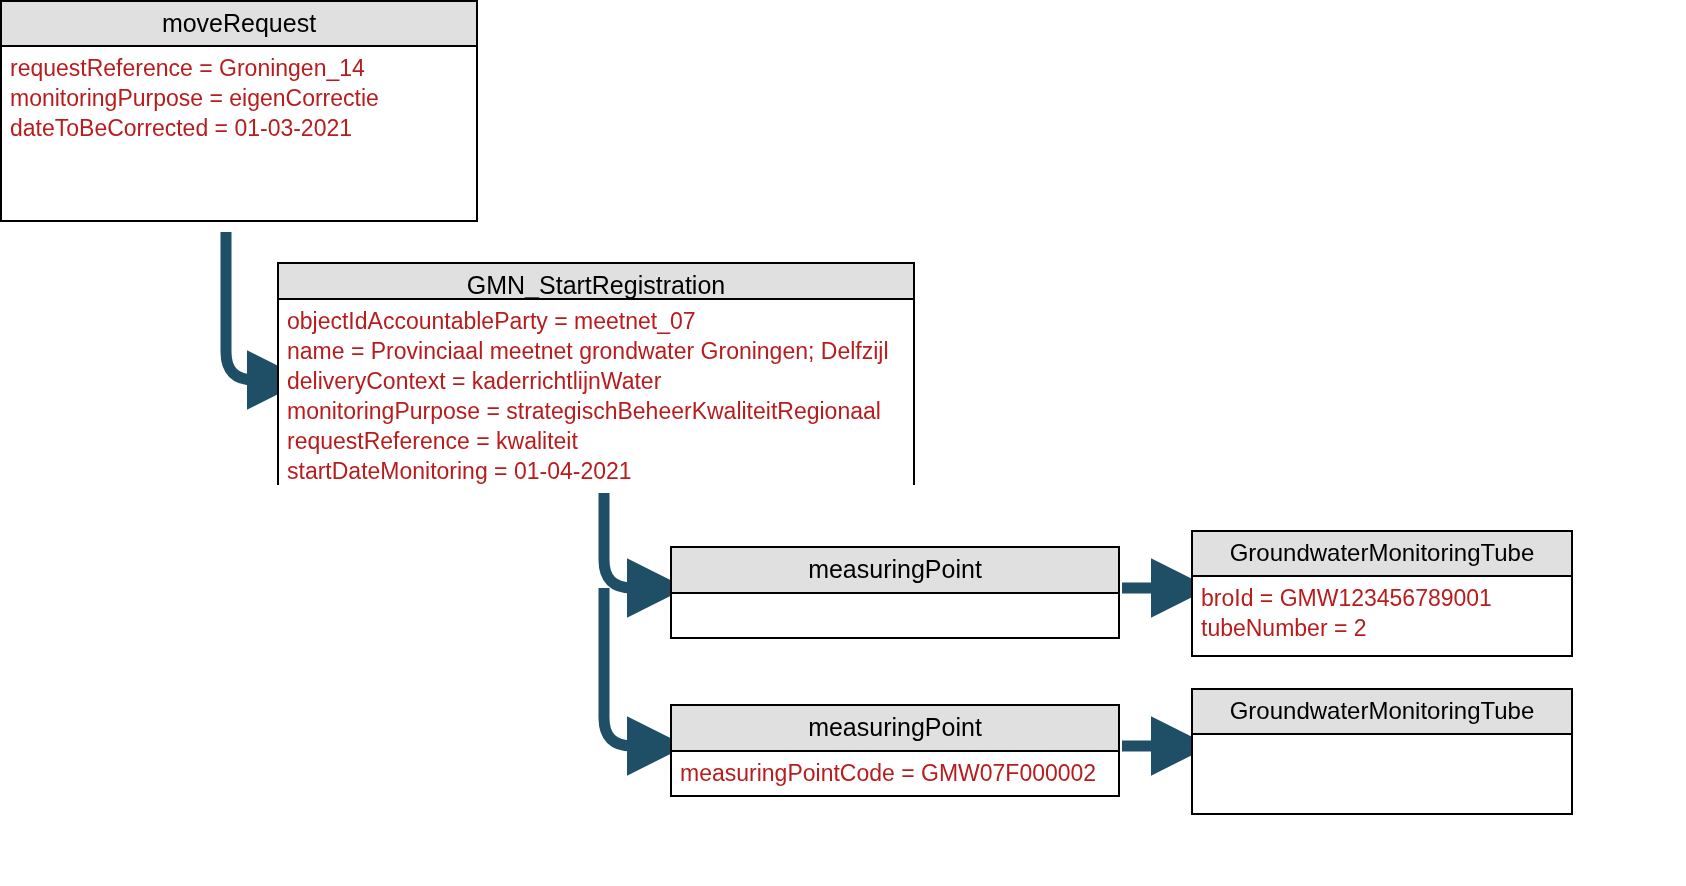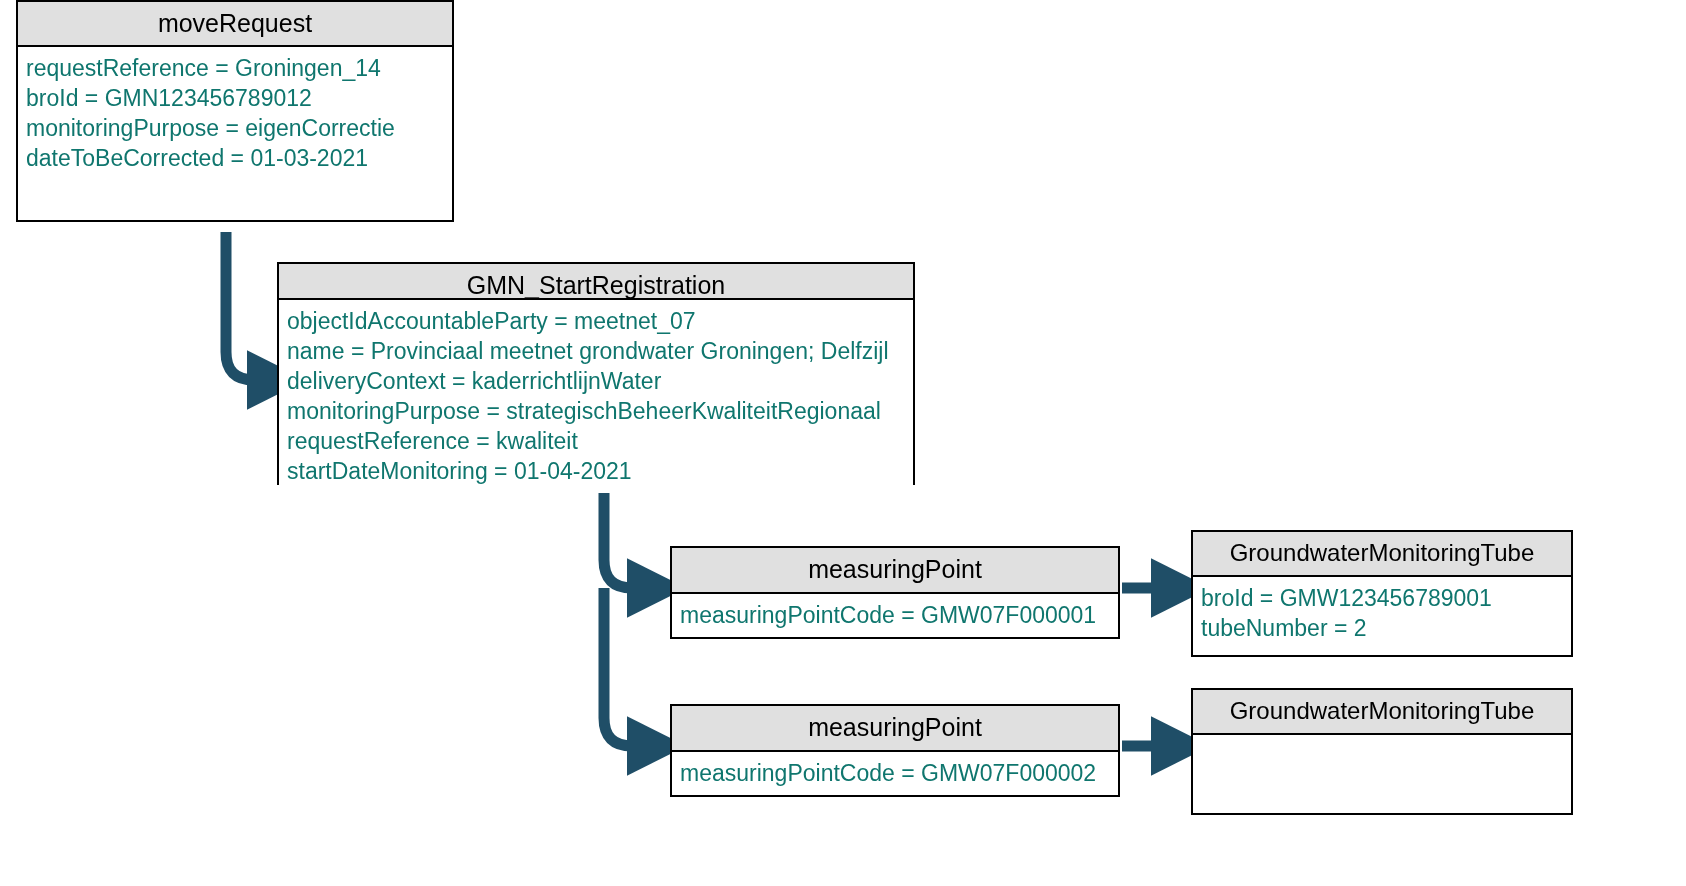--- a/index.html
+++ b/index.html
@@ -37,21 +37,21 @@
   }
   .uml-body {
     box-sizing: border-box;
     padding: 6px 8px 7px 8px;
     background: #ffffff;
   }
   .attr {
     font-size: 23px;
     line-height: 1.305;
     white-space: nowrap;
-    color: #0f766e;
+    color: #b91c1c;
   }
   svg.connectors {
     position: absolute;
     left: 0;
     top: 0;
     width: 1686px;
     height: 886px;
     pointer-events: none;
   }
 </style>
@@ -71,47 +71,43 @@
 
     <path d="M 604 493 L 604 560 Q 604 588 632 588 L 638 588" fill="none" stroke="#1f4e67" stroke-width="11" stroke-linecap="butt" marker-end="url(#arrowhead)"></path>
 
     <path d="M 604 588 L 604 718 Q 604 746 632 746 L 638 746" fill="none" stroke="#1f4e67" stroke-width="11" stroke-linecap="butt" marker-end="url(#arrowhead)"></path>
 
     <path d="M 1122 588 L 1162 588" fill="none" stroke="#1f4e67" stroke-width="11" stroke-linecap="butt" marker-end="url(#arrowhead)"></path>
 
     <path d="M 1122 746 L 1162 746" fill="none" stroke="#1f4e67" stroke-width="11" stroke-linecap="butt" marker-end="url(#arrowhead)"></path>
   </svg>
 
-  <div class="uml-box" style="left:16px; top:0px; width:438px; height:222px;">
+  <div class="uml-box" style="left:0px; top:0px; width:478px; height:222px;">
     <div class="uml-header" style="height:45px;">moveRequest</div>
     <div class="uml-body">
       <div class="attr">requestReference = Groningen_14</div>
-      <div class="attr">broId = GMN123456789012</div>
       <div class="attr">monitoringPurpose = eigenCorrectie</div>
       <div class="attr">dateToBeCorrected = 01-03-2021</div>
     </div>
   </div>
 
   <div class="uml-box" style="left:277px; top:262px; width:638px; height:223px;">
     <div class="uml-header" style="height:36px;">GMN_StartRegistration</div>
     <div class="uml-body">
       <div class="attr">objectIdAccountableParty = meetnet_07</div>
       <div class="attr">name = Provinciaal meetnet grondwater Groningen; Delfzijl</div>
       <div class="attr">deliveryContext = kaderrichtlijnWater</div>
       <div class="attr">monitoringPurpose = strategischBeheerKwaliteitRegionaal</div>
       <div class="attr">requestReference = kwaliteit</div>
       <div class="attr">startDateMonitoring = 01-04-2021</div>
     </div>
   </div>
 
   <div class="uml-box" style="left:670px; top:546px; width:450px; height:93px;">
     <div class="uml-header" style="height:46px;">measuringPoint</div>
-    <div class="uml-body">
-      <div class="attr">measuringPointCode = GMW07F000001</div>
-    </div>
   </div>
 
   <div class="uml-box" style="left:1191px; top:530px; width:382px; height:127px;">
     <div class="uml-header" style="height:45px; font-size:24px;">GroundwaterMonitoringTube</div>
     <div class="uml-body">
       <div class="attr">broId = GMW123456789001</div>
       <div class="attr">tubeNumber = 2</div>
     </div>
   </div>
 

